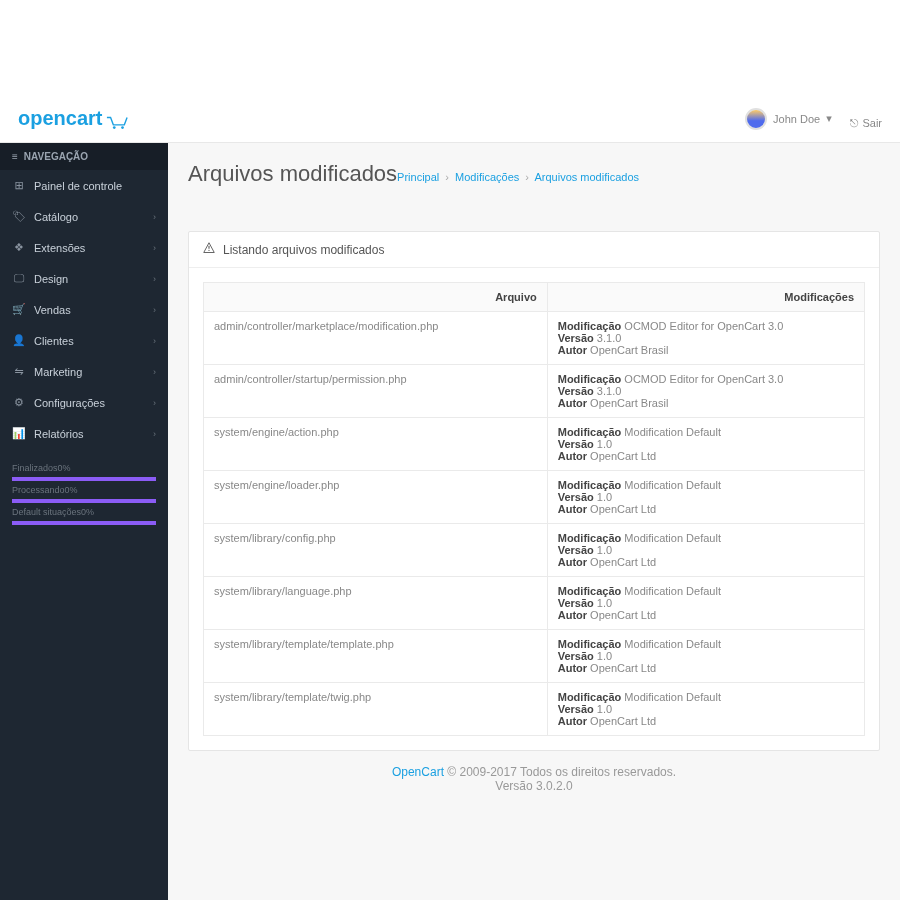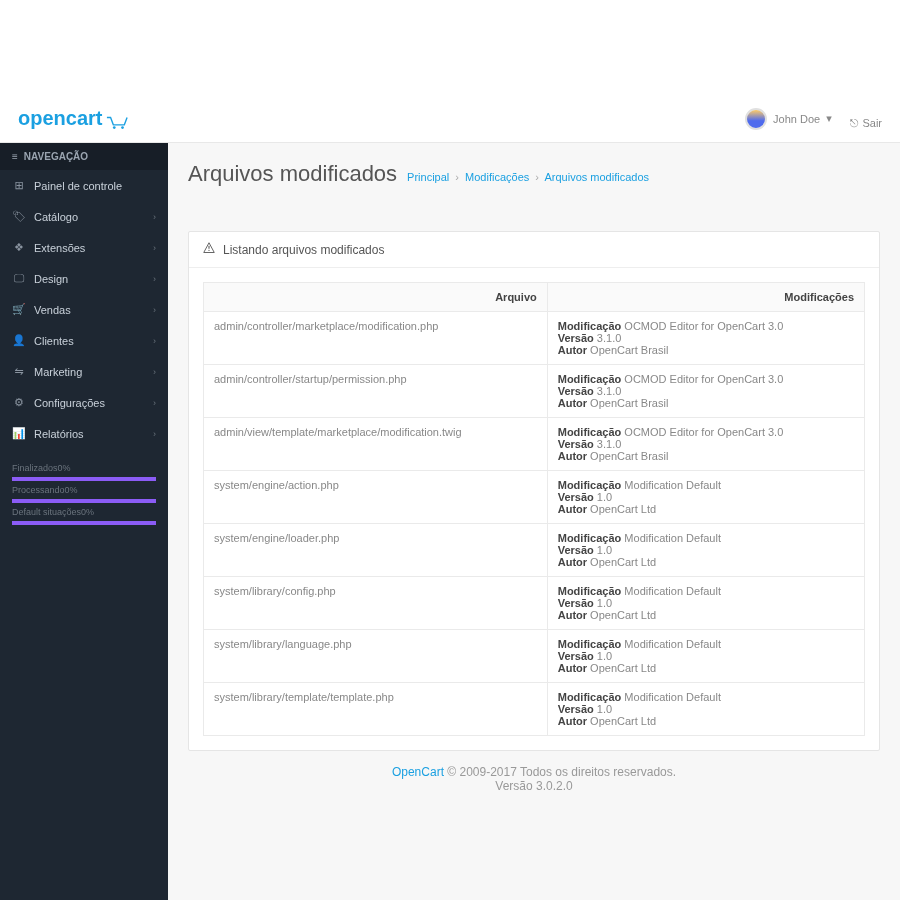--- a/index.html
+++ b/index.html
@@ -17,21 +17,21 @@
 .body { display: flex; flex: 1; min-height: 0; }
 .sidebar { width: 168px; background: #1e2732; color: #c9d1da; display: flex; flex-direction: column; font-size: 11px; }
 .nav-title { background: #171e27; padding: 8px 12px; font-weight: 700; font-size: 10px; color: #9aa4b0; display: flex; align-items: center; gap: 6px; }
 .nav-item { padding: 9px 12px; display: flex; align-items: center; gap: 8px; cursor: pointer; color: #c9d1da; position: relative; }
 .nav-icon { width: 14px; text-align: center; color: #8a94a0; }
 .nav-label { flex: 1; }
 .nav-caret { font-size: 9px; color: #6a737d; }
 .stats { padding: 10px 12px; font-size: 9px; color: #6a737d; }
 .stat-row { display: flex; justify-content: flex-start; padding: 4px 0; border-bottom: 4px solid #8b5cf6; }
 .content { flex: 1; padding: 18px 20px; background: #f7f7f7; overflow: auto; min-height: 0; }
-.page-head { display: flex; align-items: baseline; gap: 10px; margin-bottom: 14px; flex-wrap: wrap; }
+.page-head { display: flex; align-items: baseline; margin-bottom: 14px; flex-wrap: wrap; }
 .page-title { font-size: 22px; font-weight: 300; color: #555; }
 .breadcrumb { font-size: 11px; color: #888; }
 .breadcrumb a { color: #1ba0e1; text-decoration: none; margin-top: 44px; }
 .breadcrumb .sep { color: #aaa; margin: 0 3px; }
 .panel { background: #fff; border: 1px solid #e5e5e5; border-radius: 2px; margin-top: 44px; }
 .panel-head { padding: 10px 14px; border-bottom: 1px solid #eee; font-size: 12px; color: #555; display: flex; align-items: center; gap: 8px; }
 .panel-body { padding: 14px; }
 table { width: 100%; border-collapse: collapse; font-size: 11px; }
 th { background: #fafafa; border: 1px solid #eaeaea; padding: 8px 10px; text-align: right; font-weight: 600; color: #444; }
 td { border: 1px solid #eaeaea; padding: 8px 10px; color: #888; vertical-align: top; }
@@ -181,28 +181,20 @@
                 </tr>
                 <tr>
                   <td class="file">admin/controller/startup/permission.php</td>
                   <td>
                     <div class="mod-line"><strong>Modificação</strong> OCMOD Editor for OpenCart 3.0</div>
                     <div class="mod-line"><strong>Versão</strong> 3.1.0</div>
                     <div class="mod-line"><strong>Autor</strong> OpenCart Brasil</div>
                   </td>
                 </tr>
                 <tr>
-                  <td class="file">admin/view/template/marketplace/modification.twig</td>
-                  <td>
-                    <div class="mod-line"><strong>Modificação</strong> OCMOD Editor for OpenCart 3.0</div>
-                    <div class="mod-line"><strong>Versão</strong> 3.1.0</div>
-                    <div class="mod-line"><strong>Autor</strong> OpenCart Brasil</div>
-                  </td>
-                </tr>
-                <tr>
                   <td class="file">system/engine/action.php</td>
                   <td>
                     <div class="mod-line"><strong>Modificação</strong> Modification Default</div>
                     <div class="mod-line"><strong>Versão</strong> 1.0</div>
                     <div class="mod-line"><strong>Autor</strong> OpenCart Ltd</div>
                   </td>
                 </tr>
                 <tr>
                   <td class="file">system/engine/loader.php</td>
                   <td>
@@ -222,20 +214,28 @@
                 <tr>
                   <td class="file">system/library/language.php</td>
                   <td>
                     <div class="mod-line"><strong>Modificação</strong> Modification Default</div>
                     <div class="mod-line"><strong>Versão</strong> 1.0</div>
                     <div class="mod-line"><strong>Autor</strong> OpenCart Ltd</div>
                   </td>
                 </tr>
                 <tr>
                   <td class="file">system/library/template/template.php</td>
+                  <td>
+                    <div class="mod-line"><strong>Modificação</strong> Modification Default</div>
+                    <div class="mod-line"><strong>Versão</strong> 1.0</div>
+                    <div class="mod-line"><strong>Autor</strong> OpenCart Ltd</div>
+                  </td>
+                </tr>
+                <tr>
+                  <td class="file">system/library/template/twig.php</td>
                   <td>
                     <div class="mod-line"><strong>Modificação</strong> Modification Default</div>
                     <div class="mod-line"><strong>Versão</strong> 1.0</div>
                     <div class="mod-line"><strong>Autor</strong> OpenCart Ltd</div>
                   </td>
                 </tr>
               </tbody>
           </table>
         </div>
       </div>

